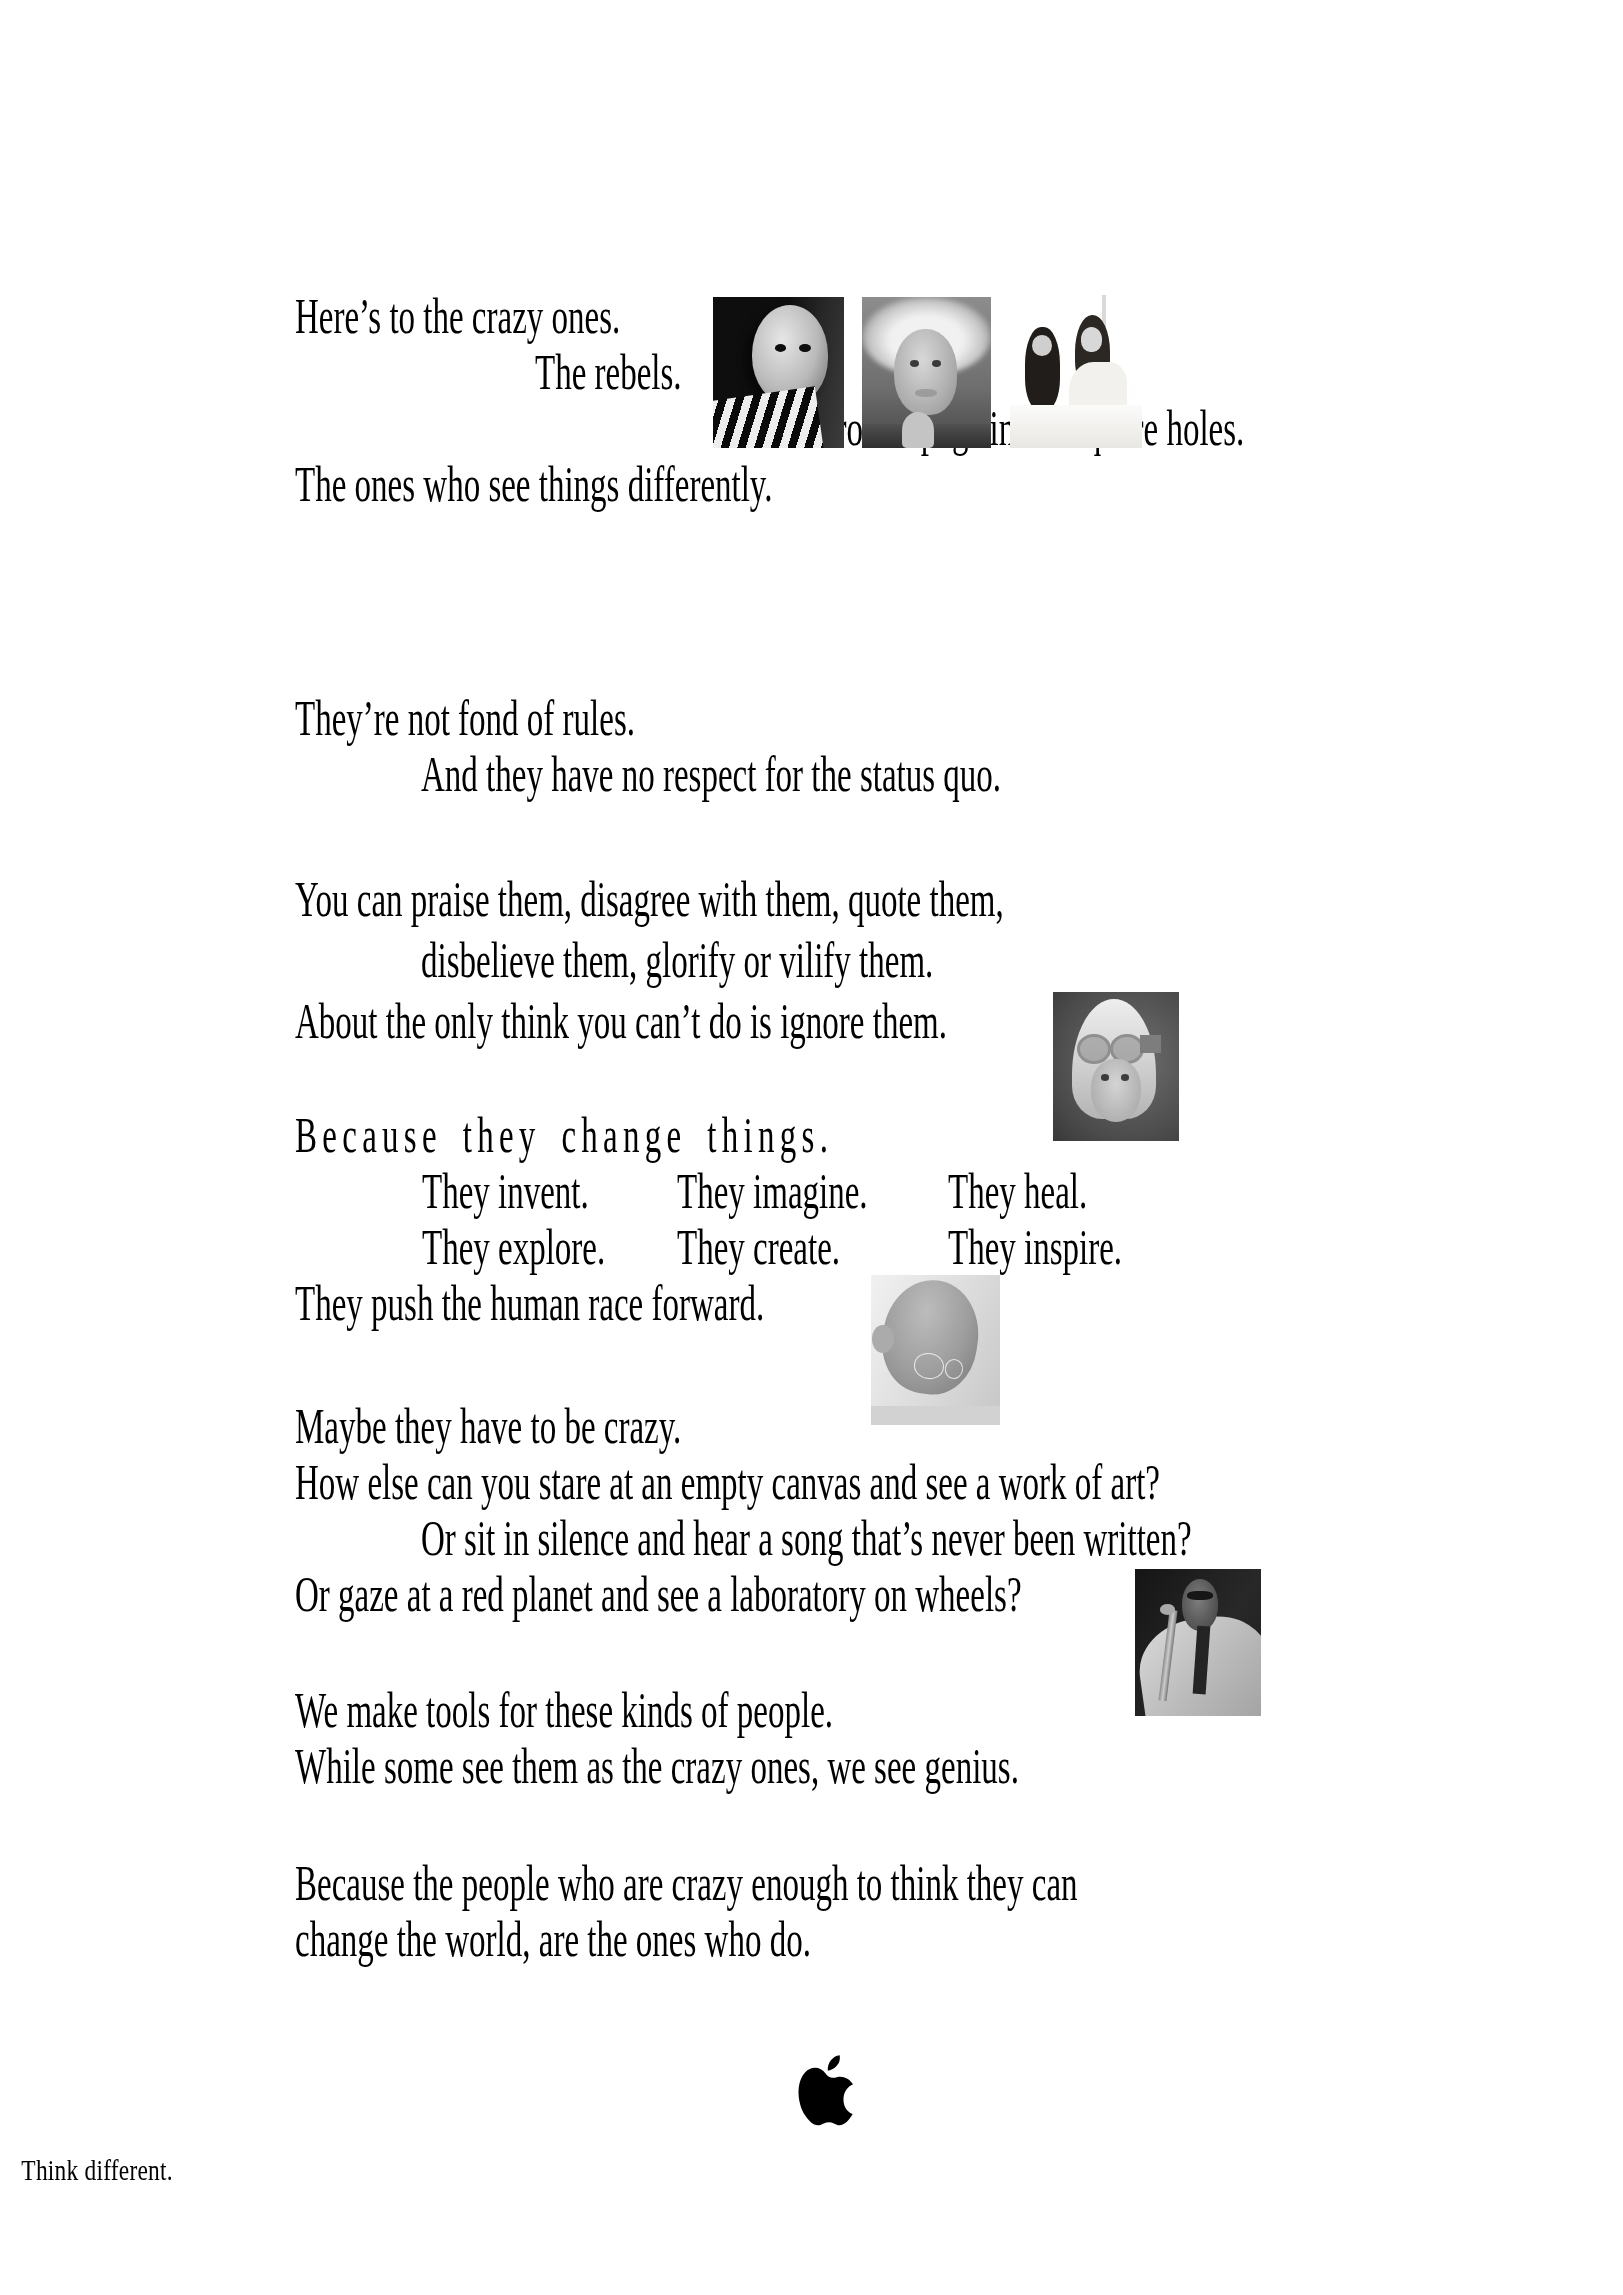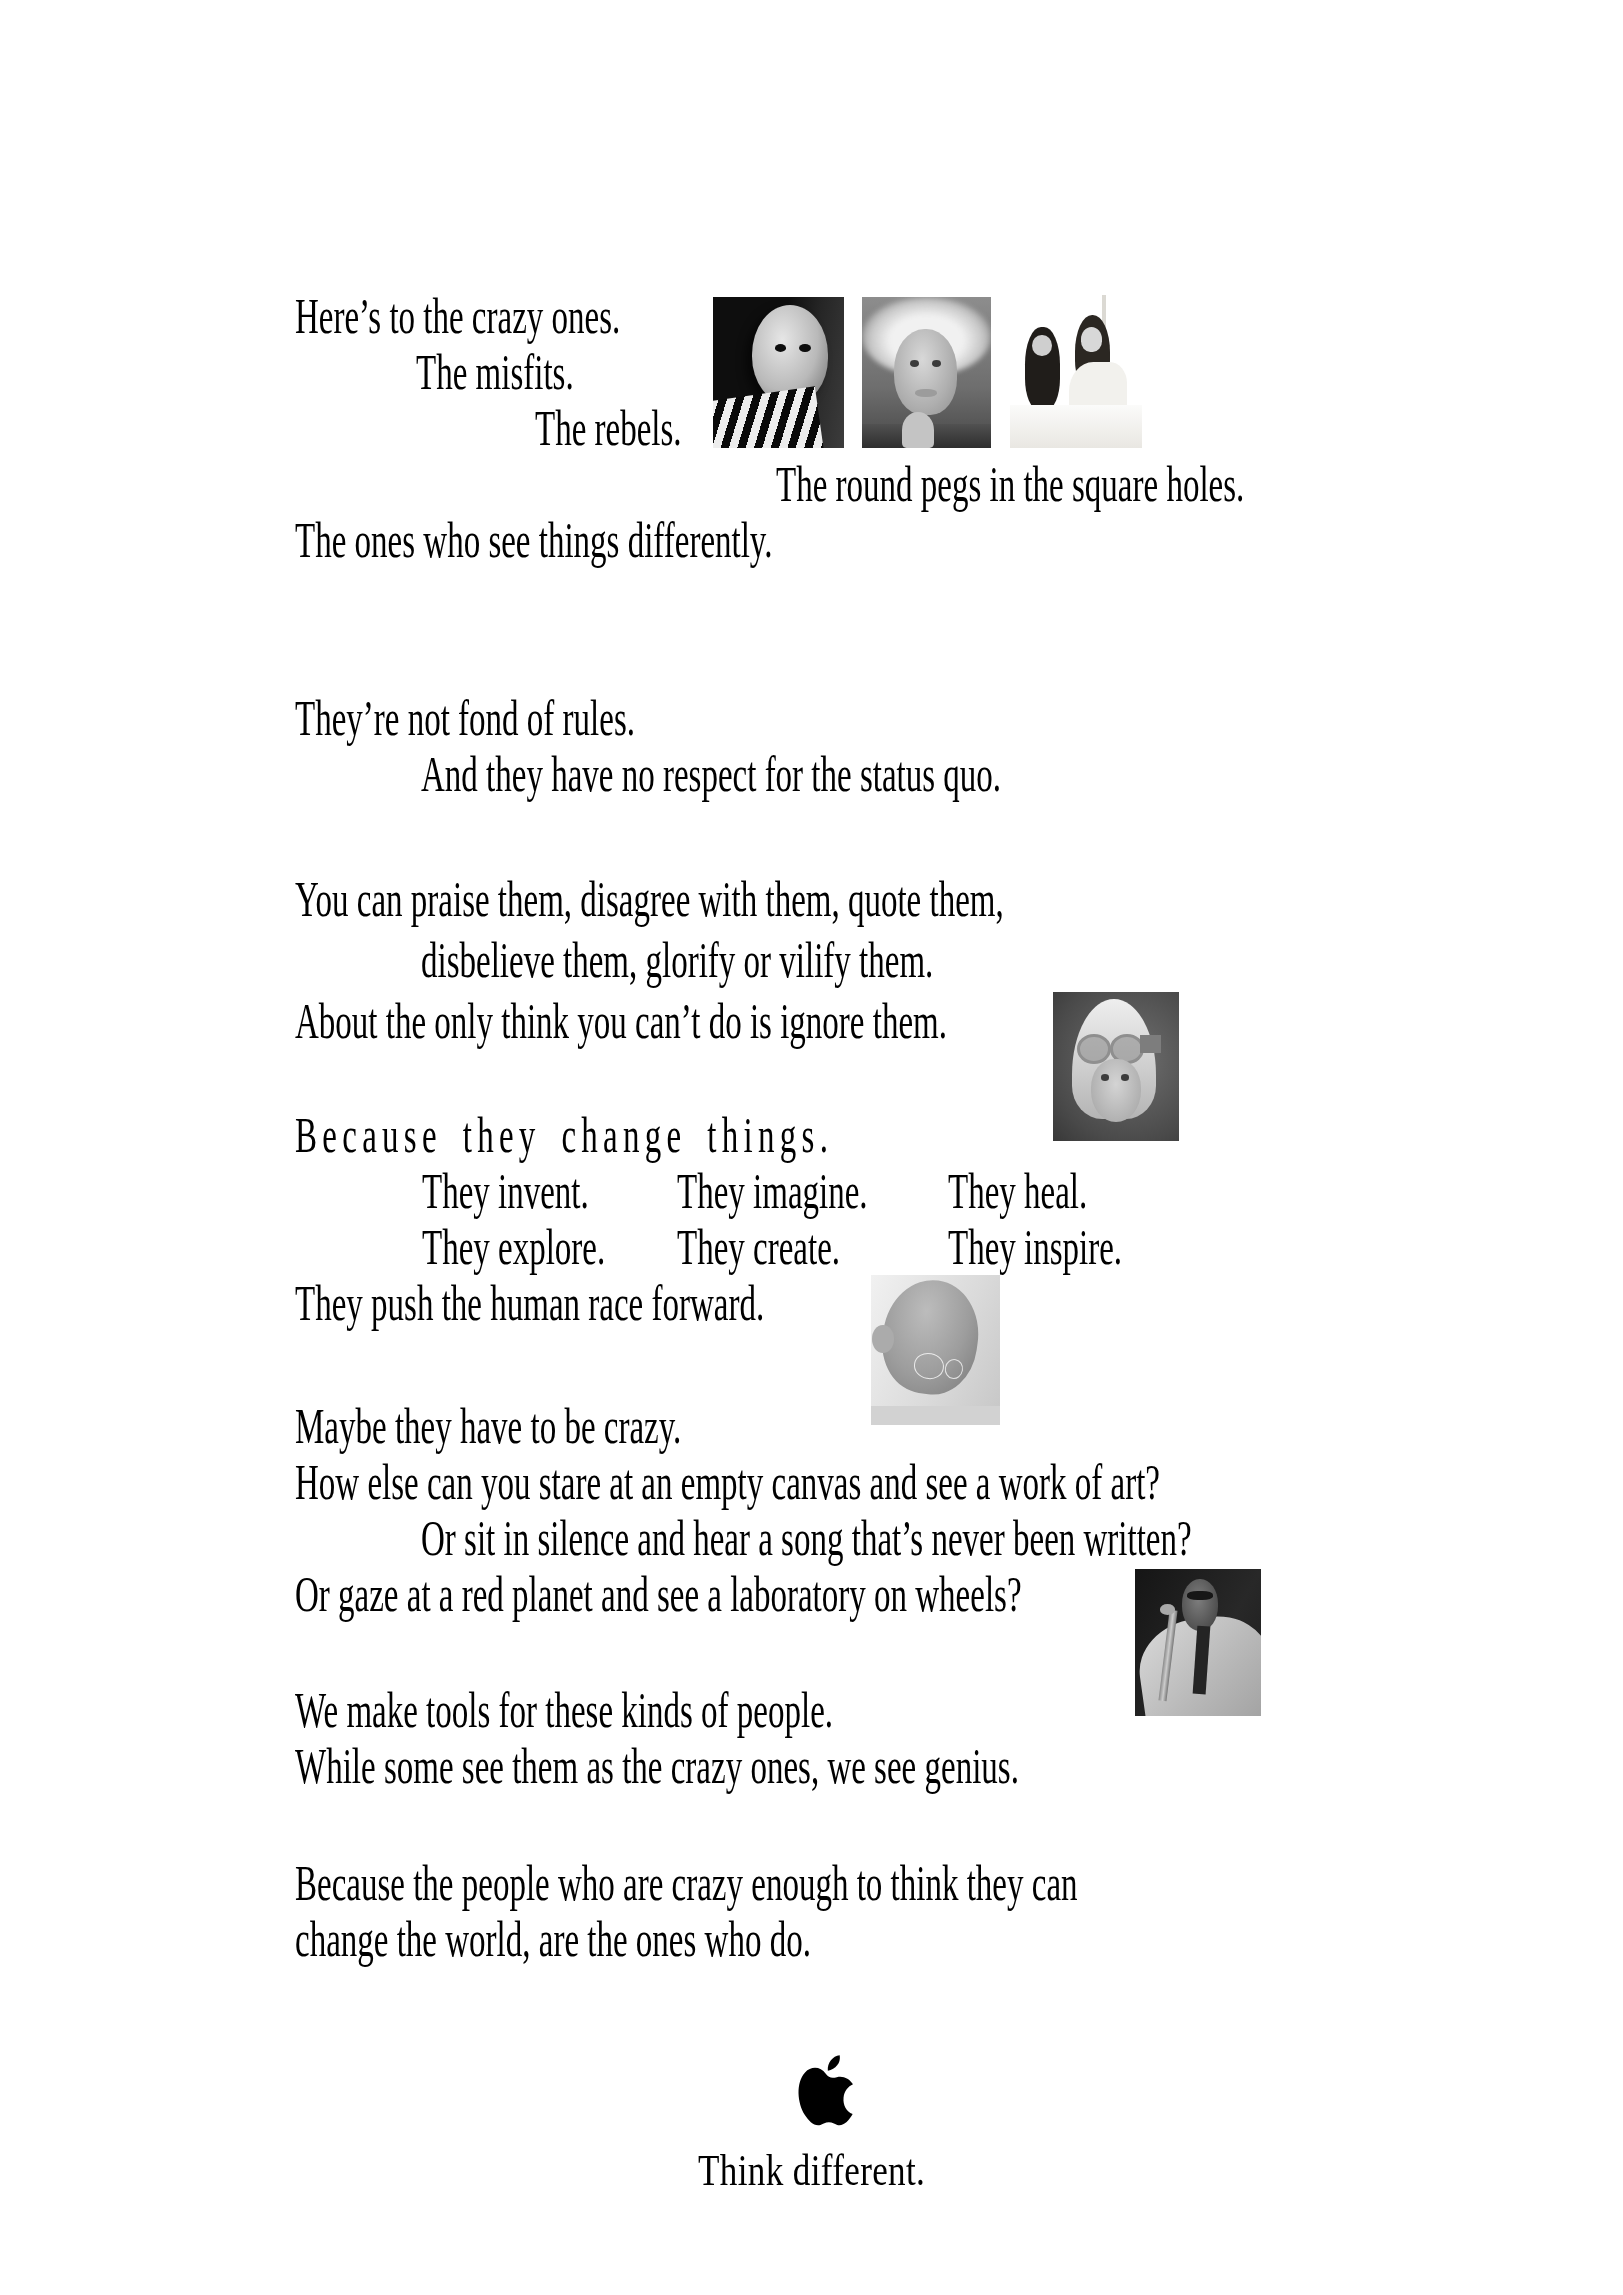--- a/index.html
+++ b/index.html
@@ -108,34 +108,33 @@
            background:radial-gradient(ellipse at 45% 40%, #7d7d7d, #515151 68%, #3b3b3b);}
   .davis .glasses{left:41%; top:15%; width:21%; height:6%; background:#161616; border-radius:40%;}
   .davis .tie{left:48%; top:39%; width:10%; height:46%; background:#242424; transform:rotate(4deg);}
   .davis .trumpet{left:23%; top:28%; width:6%; height:62%; transform:rotate(7deg);
            background:linear-gradient(90deg,#8a8a8a,#cccccc 50%,#777777);}
   .davis .mouthpiece{left:20%; top:24%; width:12%; height:7%; border-radius:50%; background:#a9a9a9;}
 
   
   .logo-wrap{position:absolute; top:2051px; left:0; width:100%; text-align:center; line-height:0;}
   .logo-wrap svg{width:70px; height:87px; margin-left:25px;}
-  .tagline{position:absolute; top:2145px; left:0; width:100%; text-align:center;
-           font-size:45px; line-height:50px;}
+  .tagline{position:absolute; top:2145px; left:0; width:100%; text-align:left;
+           font-size:30px; line-height:50px;}
   .tagline .scxc{display:inline-block; transform:scaleX(0.78); transform-origin:50% 0;
            white-space:nowrap; letter-spacing:0.01em;}
 </style>
 </head>
 <body>
 
 <div class="page">
 
 
   <section class="stanza s1">
     <div class="line"><span class="scx">Here’s to the crazy ones.</span></div>
-    <div class="line i1"><span class="scx">The misfits.</span></div>
     <div class="line i2"><span class="scx">The rebels.</span></div>
     <div class="line i4"><span class="scx">The round pegs in the square holes.</span></div>
     <div class="line"><span class="scx">The ones who see things differently.</span></div>
   </section>
 
   <section class="stanza s3">
     <div class="line"><span class="scx">You can praise them, disagree with them, quote them,</span></div>
     <div class="line is"><span class="scx">disbelieve them, glorify or vilify them.</span></div>
     <div class="line"><span class="scx">About the only think you can’t do is ignore them.</span></div>
   </section>

